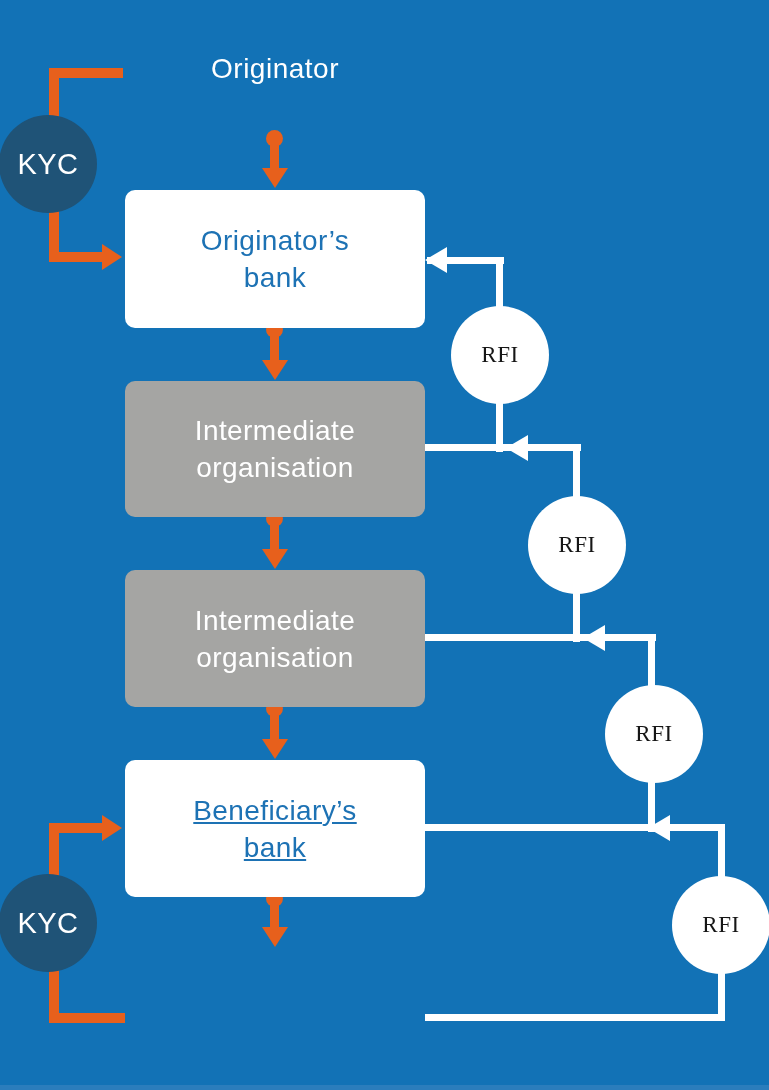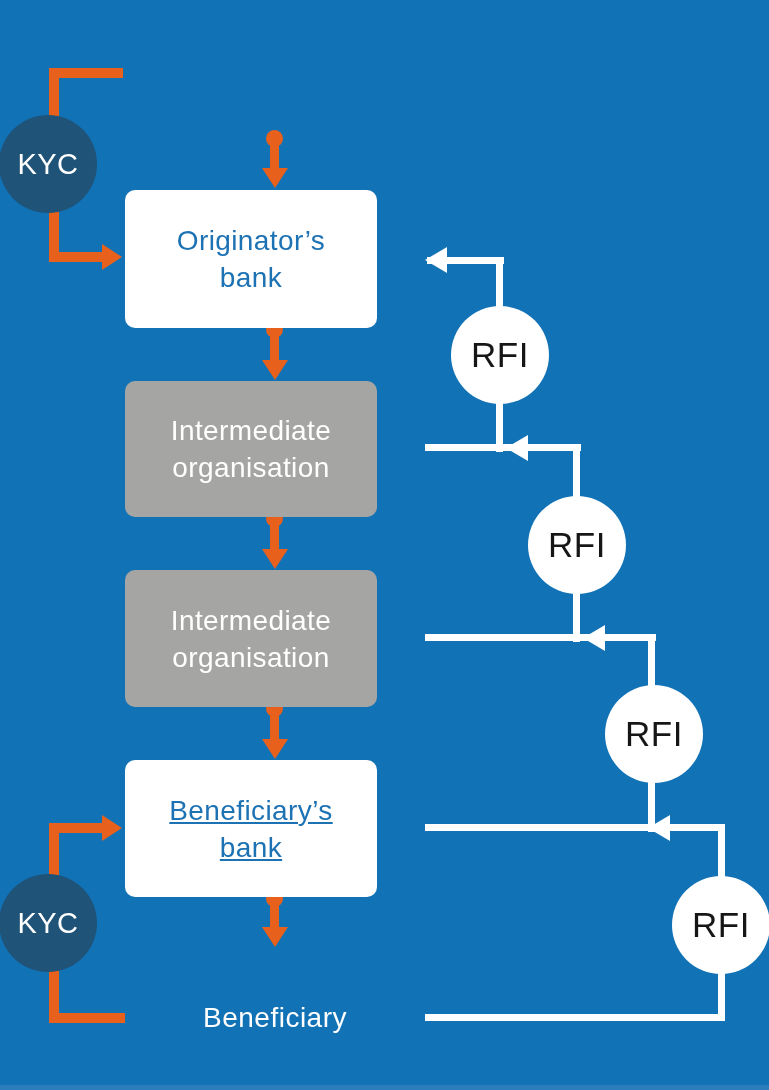--- a/index.html
+++ b/index.html
@@ -27,31 +27,31 @@
   
   .oline{position:absolute;background:var(--orange);}
   .odot{position:absolute;width:17px;height:17px;border-radius:50%;background:var(--orange);}
   .tri-down{position:absolute;width:0;height:0;
     border-left:13px solid transparent;border-right:13px solid transparent;
     border-top:20px solid var(--orange);}
   .tri-right{position:absolute;width:0;height:0;
     border-top:13px solid transparent;border-bottom:13px solid transparent;
     border-left:20px solid var(--orange);}
   
-  .node-box{position:absolute;left:125px;width:252px;border-radius:10px;
+  .node-box{position:absolute;left:125px;width:300px;border-radius:10px;
     display:flex;flex-direction:column;justify-content:center;align-items:center;
     text-align:center;font-size:28px;line-height:37px;letter-spacing:0.4px;}
   .box-white{background:var(--white);color:var(--boxblue);}
   .box-gray{background:var(--gray);color:var(--white);}
   .flow-label{position:absolute;left:125px;width:300px;text-align:center;
     color:var(--white);font-size:28px;line-height:34px;letter-spacing:0.5px;}
   .badge{position:absolute;border-radius:50%;display:flex;align-items:center;
     justify-content:center;letter-spacing:0.5px;}
   .kyc{background:var(--navy);color:var(--white);width:98px;height:98px;font-size:29px;}
-  .rfi{background:var(--white);color:var(--rfitext);width:98px;height:98px;font-size:35px;}
+  .rfi{background:var(--white);color:var(--rfitext);width:98px;height:98px;font-size:23px;font-family:Liberation Serif, serif;}
   .footer-strip{position:absolute;left:0;bottom:0;width:769px;height:5px;background:#2B7DBC;}
 </style>
 </head>
 <body>
 
 <div id="stage">
 
   <div class="wline" style="left:427px;top:257px;width:77px;height:7px;"></div>
   <div class="tri-left" style="left:425px;top:247px;"></div>
   <div class="wline" style="left:496px;top:257px;width:7px;height:195px;"></div>
@@ -93,21 +93,21 @@
   <div class="tri-down" style="left:262px;top:549px;"></div>
 
   <div class="odot" style="left:266px;top:700px;"></div>
   <div class="oline" style="left:270px;top:707px;width:9px;height:36px;"></div>
   <div class="tri-down" style="left:262px;top:739px;"></div>
 
   <div class="odot" style="left:266px;top:890px;"></div>
   <div class="oline" style="left:270px;top:897px;width:9px;height:34px;"></div>
   <div class="tri-down" style="left:262px;top:927px;"></div>
 
-  <div class="flow-label" style="top:1001px;">Beneficiary</div>
+  <div class="flow-label" style="top:52px;">Originator</div>
 
   <div class="node-box box-white" style="top:190px;height:138px;">
     <span>Originator’s</span>
     <span>bank</span>
   </div>
 
   <div class="node-box box-gray" style="top:381px;height:136px;">
     <span>Intermediate</span>
     <span>organisation</span>
   </div>

